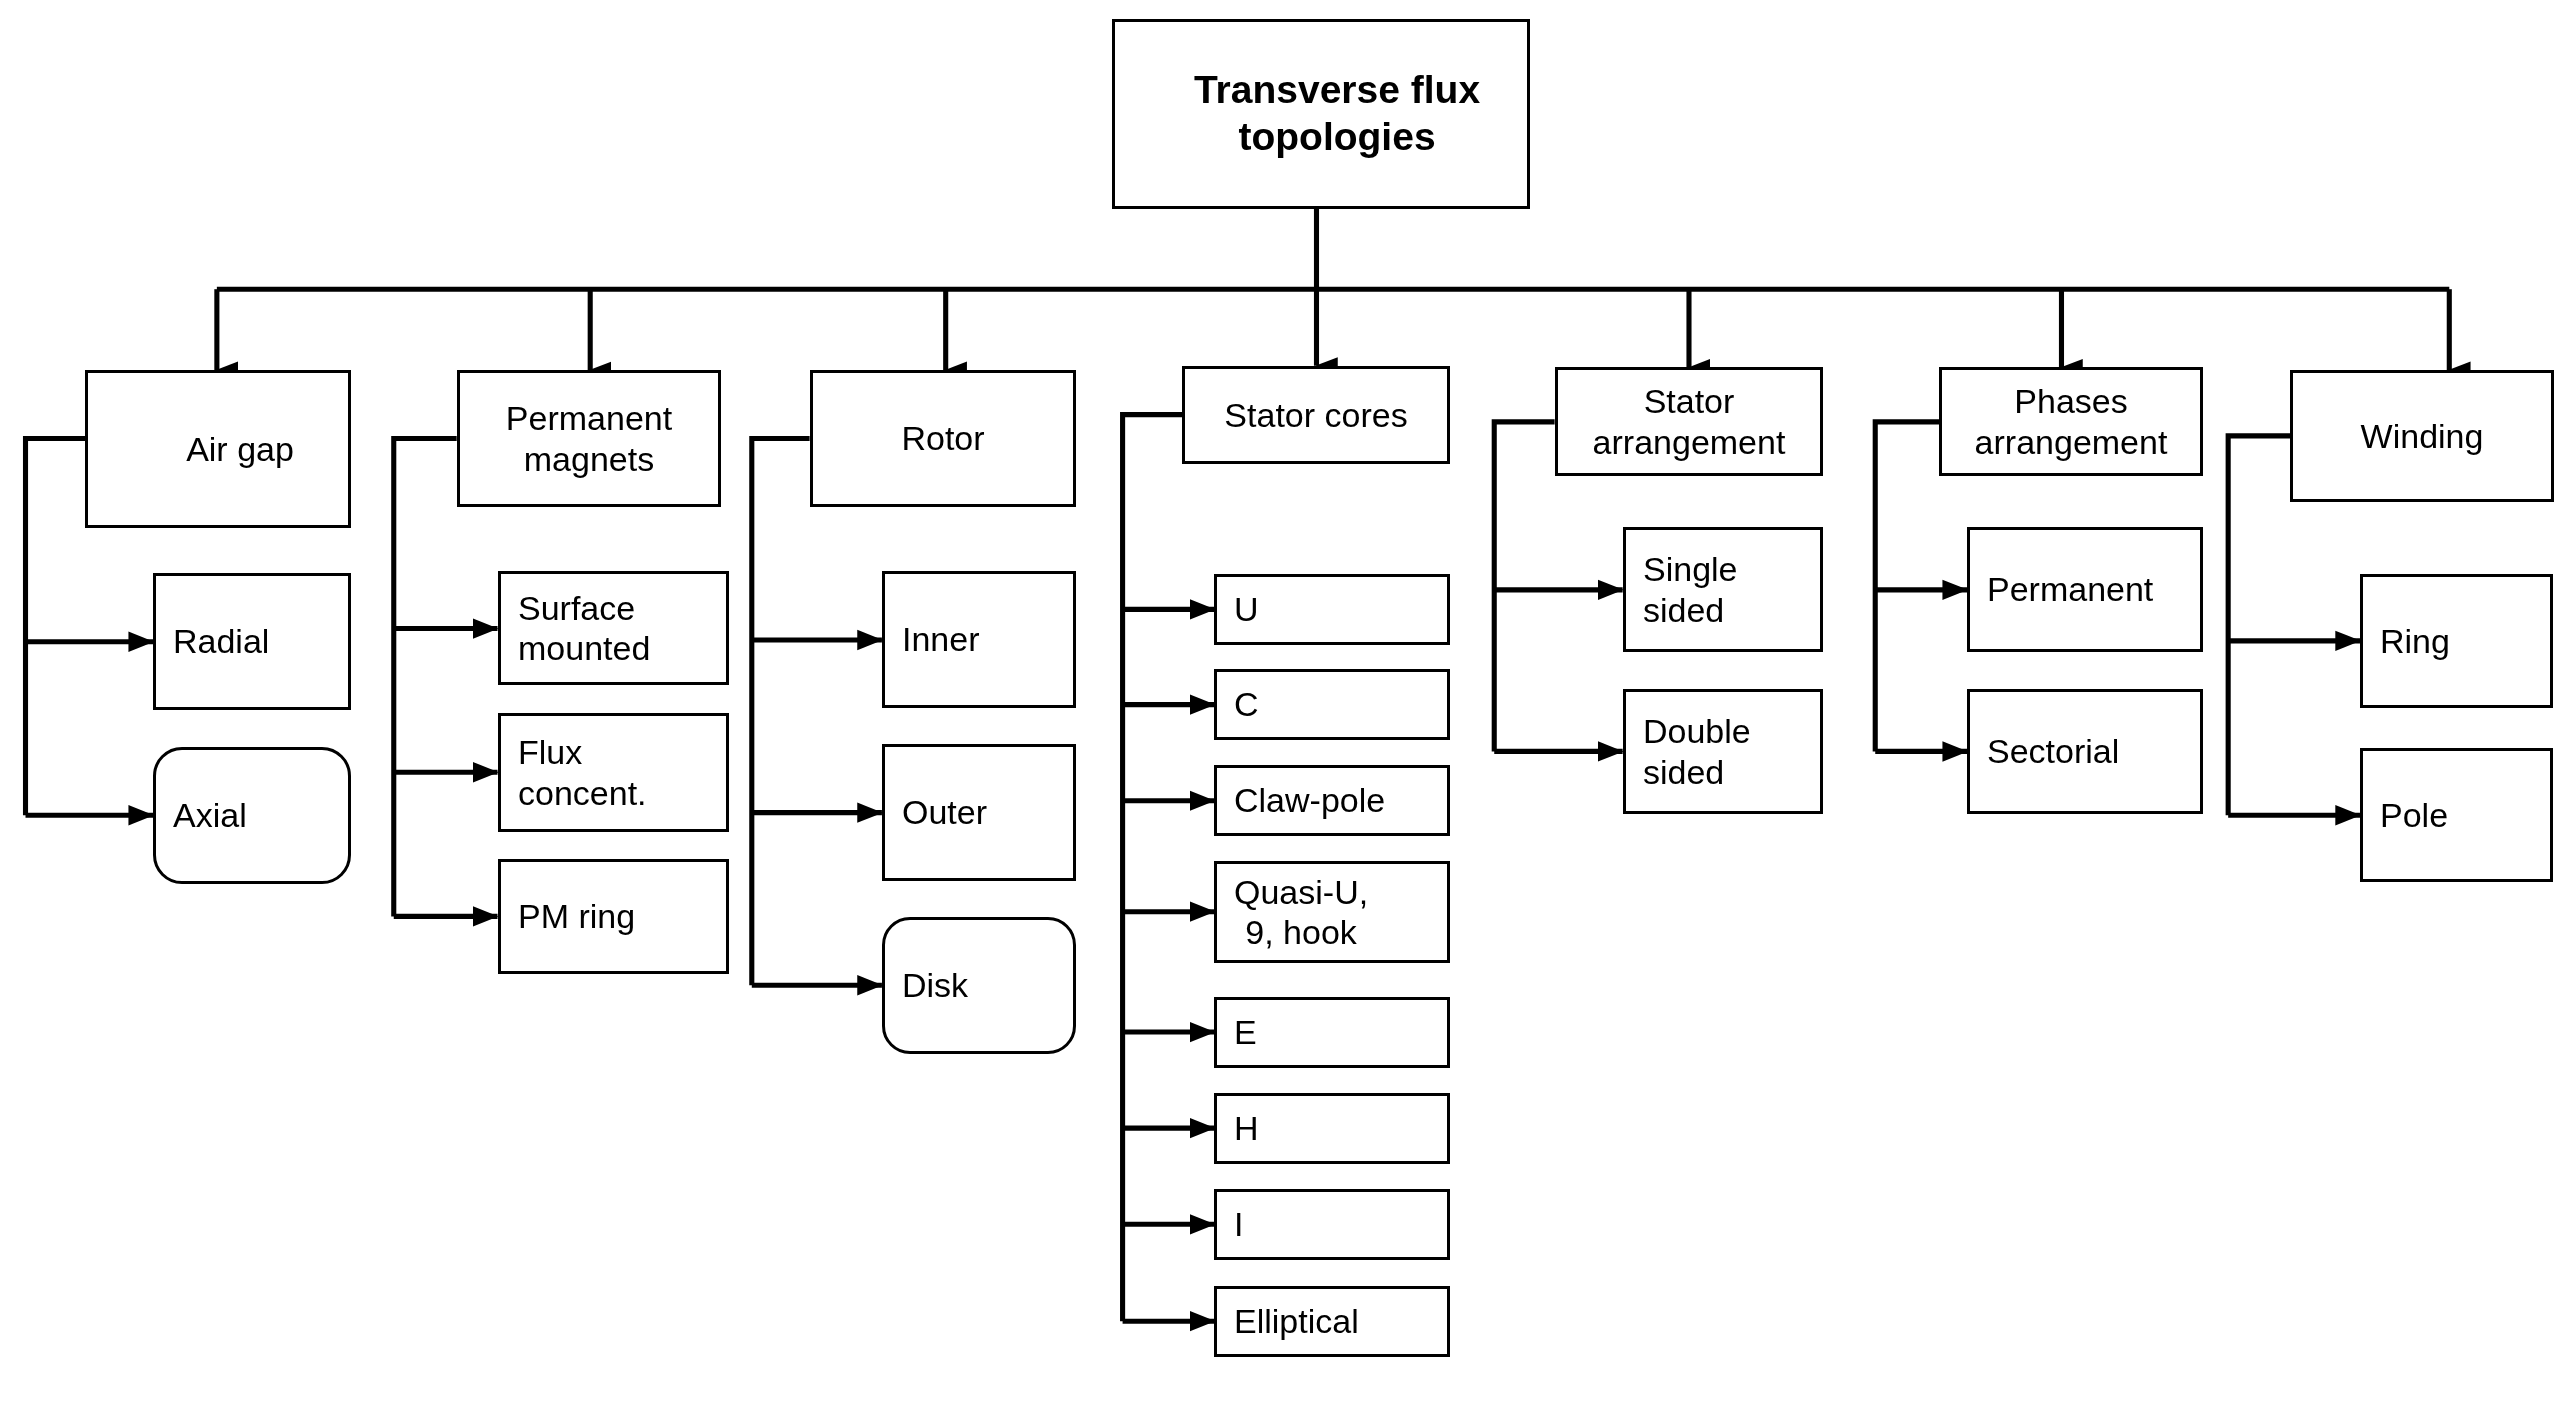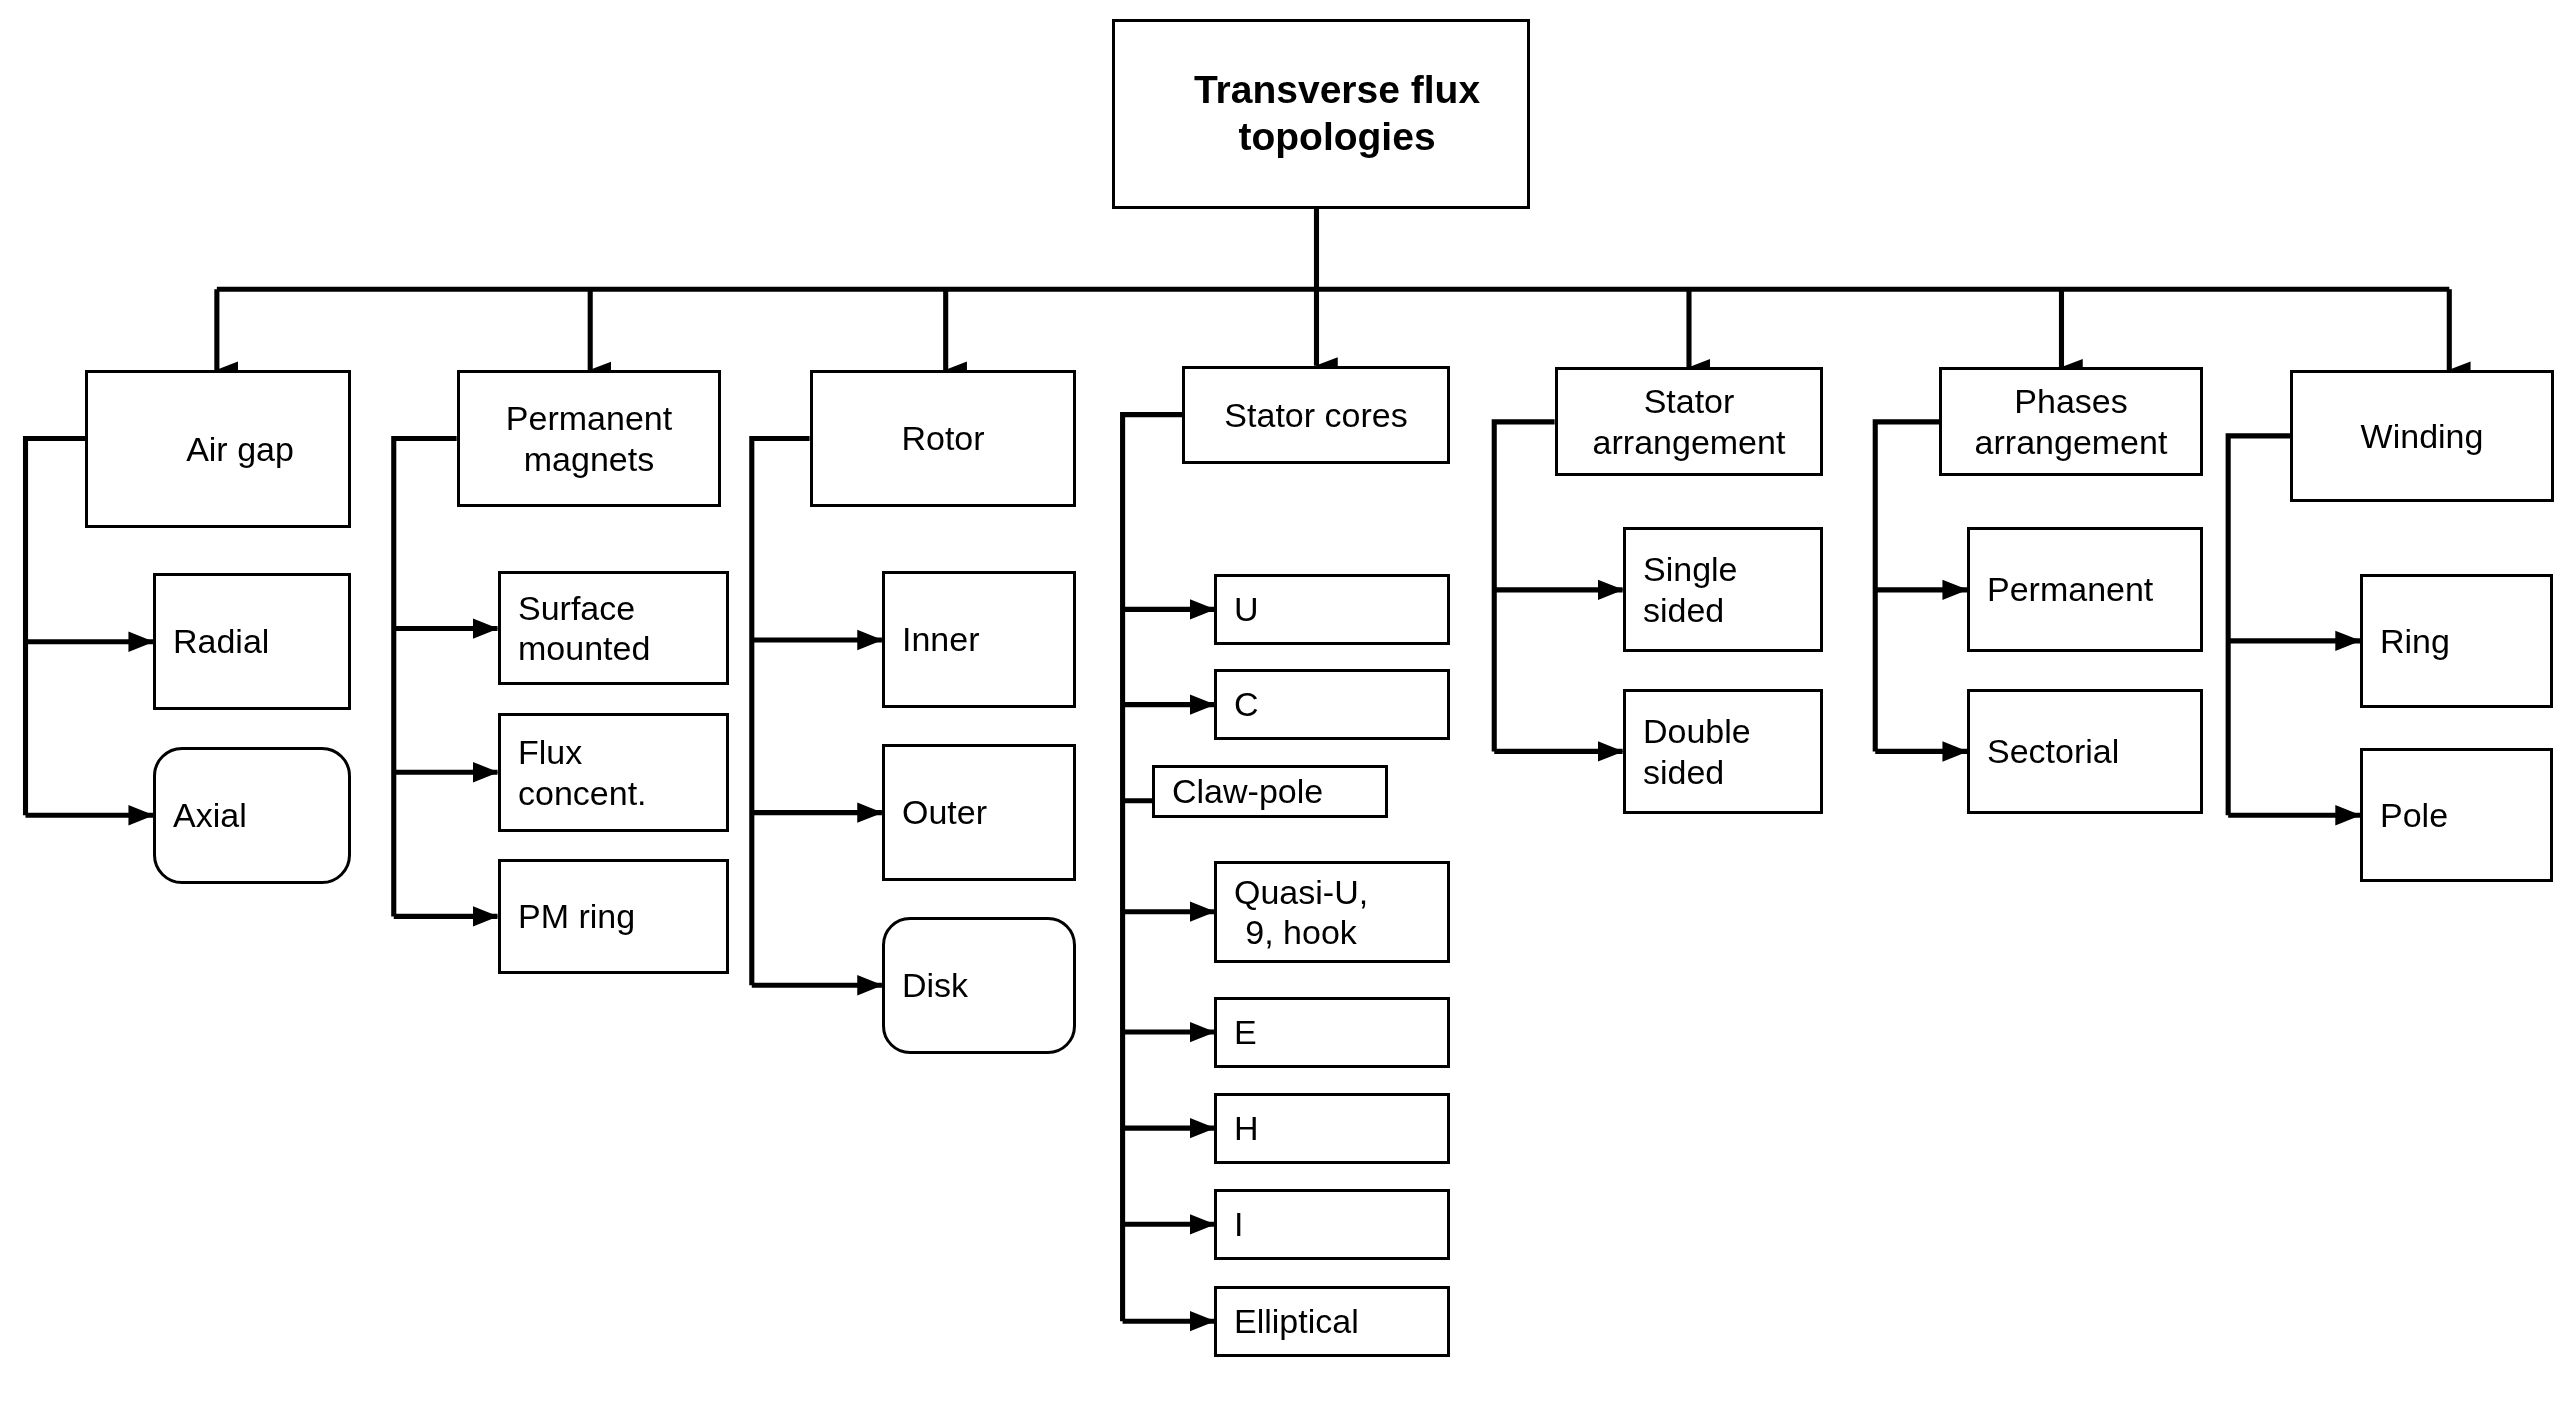--- a/index.html
+++ b/index.html
@@ -118,21 +118,21 @@
       <div class="node child" style="left: 498px; top: 713px; width: 231px; height: 119px;">Flux
 concent.</div>
       <div class="node child" style="left: 498px; top: 859px; width: 231px; height: 115px;">PM ring</div>
       <div class="node parent" style="left: 810px; top: 370px; width: 266px; height: 137px; text-align: right;">Rotor</div>
       <div class="node child" style="left: 882px; top: 571px; width: 194px; height: 137px;">Inner</div>
       <div class="node child" style="left: 882px; top: 744px; width: 194px; height: 137px;">Outer</div>
       <div class="node child" style="left: 882px; top: 917px; width: 194px; height: 137px; border-radius: 28px;">Disk</div>
       <div class="node parent" style="left: 1182px; top: 366px; width: 268px; height: 98px;">Stator cores</div>
       <div class="node child" style="left: 1214px; top: 574px; width: 236px; height: 71px;">U</div>
       <div class="node child" style="left: 1214px; top: 669px; width: 236px; height: 71px;">C</div>
-      <div class="node child" style="left: 1152px; top: 765px; width: 236px; height: 53px;">Claw-pole</div>
+      <div class="node child" style="left: 1214px; top: 765px; width: 236px; height: 71px;">Claw-pole</div>
       <div class="node child" style="left: 1214px; top: 861px; width: 236px; height: 102px; text-align: center;">Quasi-U,
 9, hook</div>
       <div class="node child" style="left: 1214px; top: 997px; width: 236px; height: 71px;">E</div>
       <div class="node child" style="left: 1214px; top: 1093px; width: 236px; height: 71px;">H</div>
       <div class="node child" style="left: 1214px; top: 1189px; width: 236px; height: 71px;">I</div>
       <div class="node child" style="left: 1214px; top: 1286px; width: 236px; height: 71px;">Elliptical</div>
       <div class="node parent" style="left: 1555px; top: 367px; width: 268px; height: 109px;">Stator
 arrangement</div>
       <div class="node child" style="left: 1623px; top: 527px; width: 200px; height: 125px;">Single
 sided</div>

